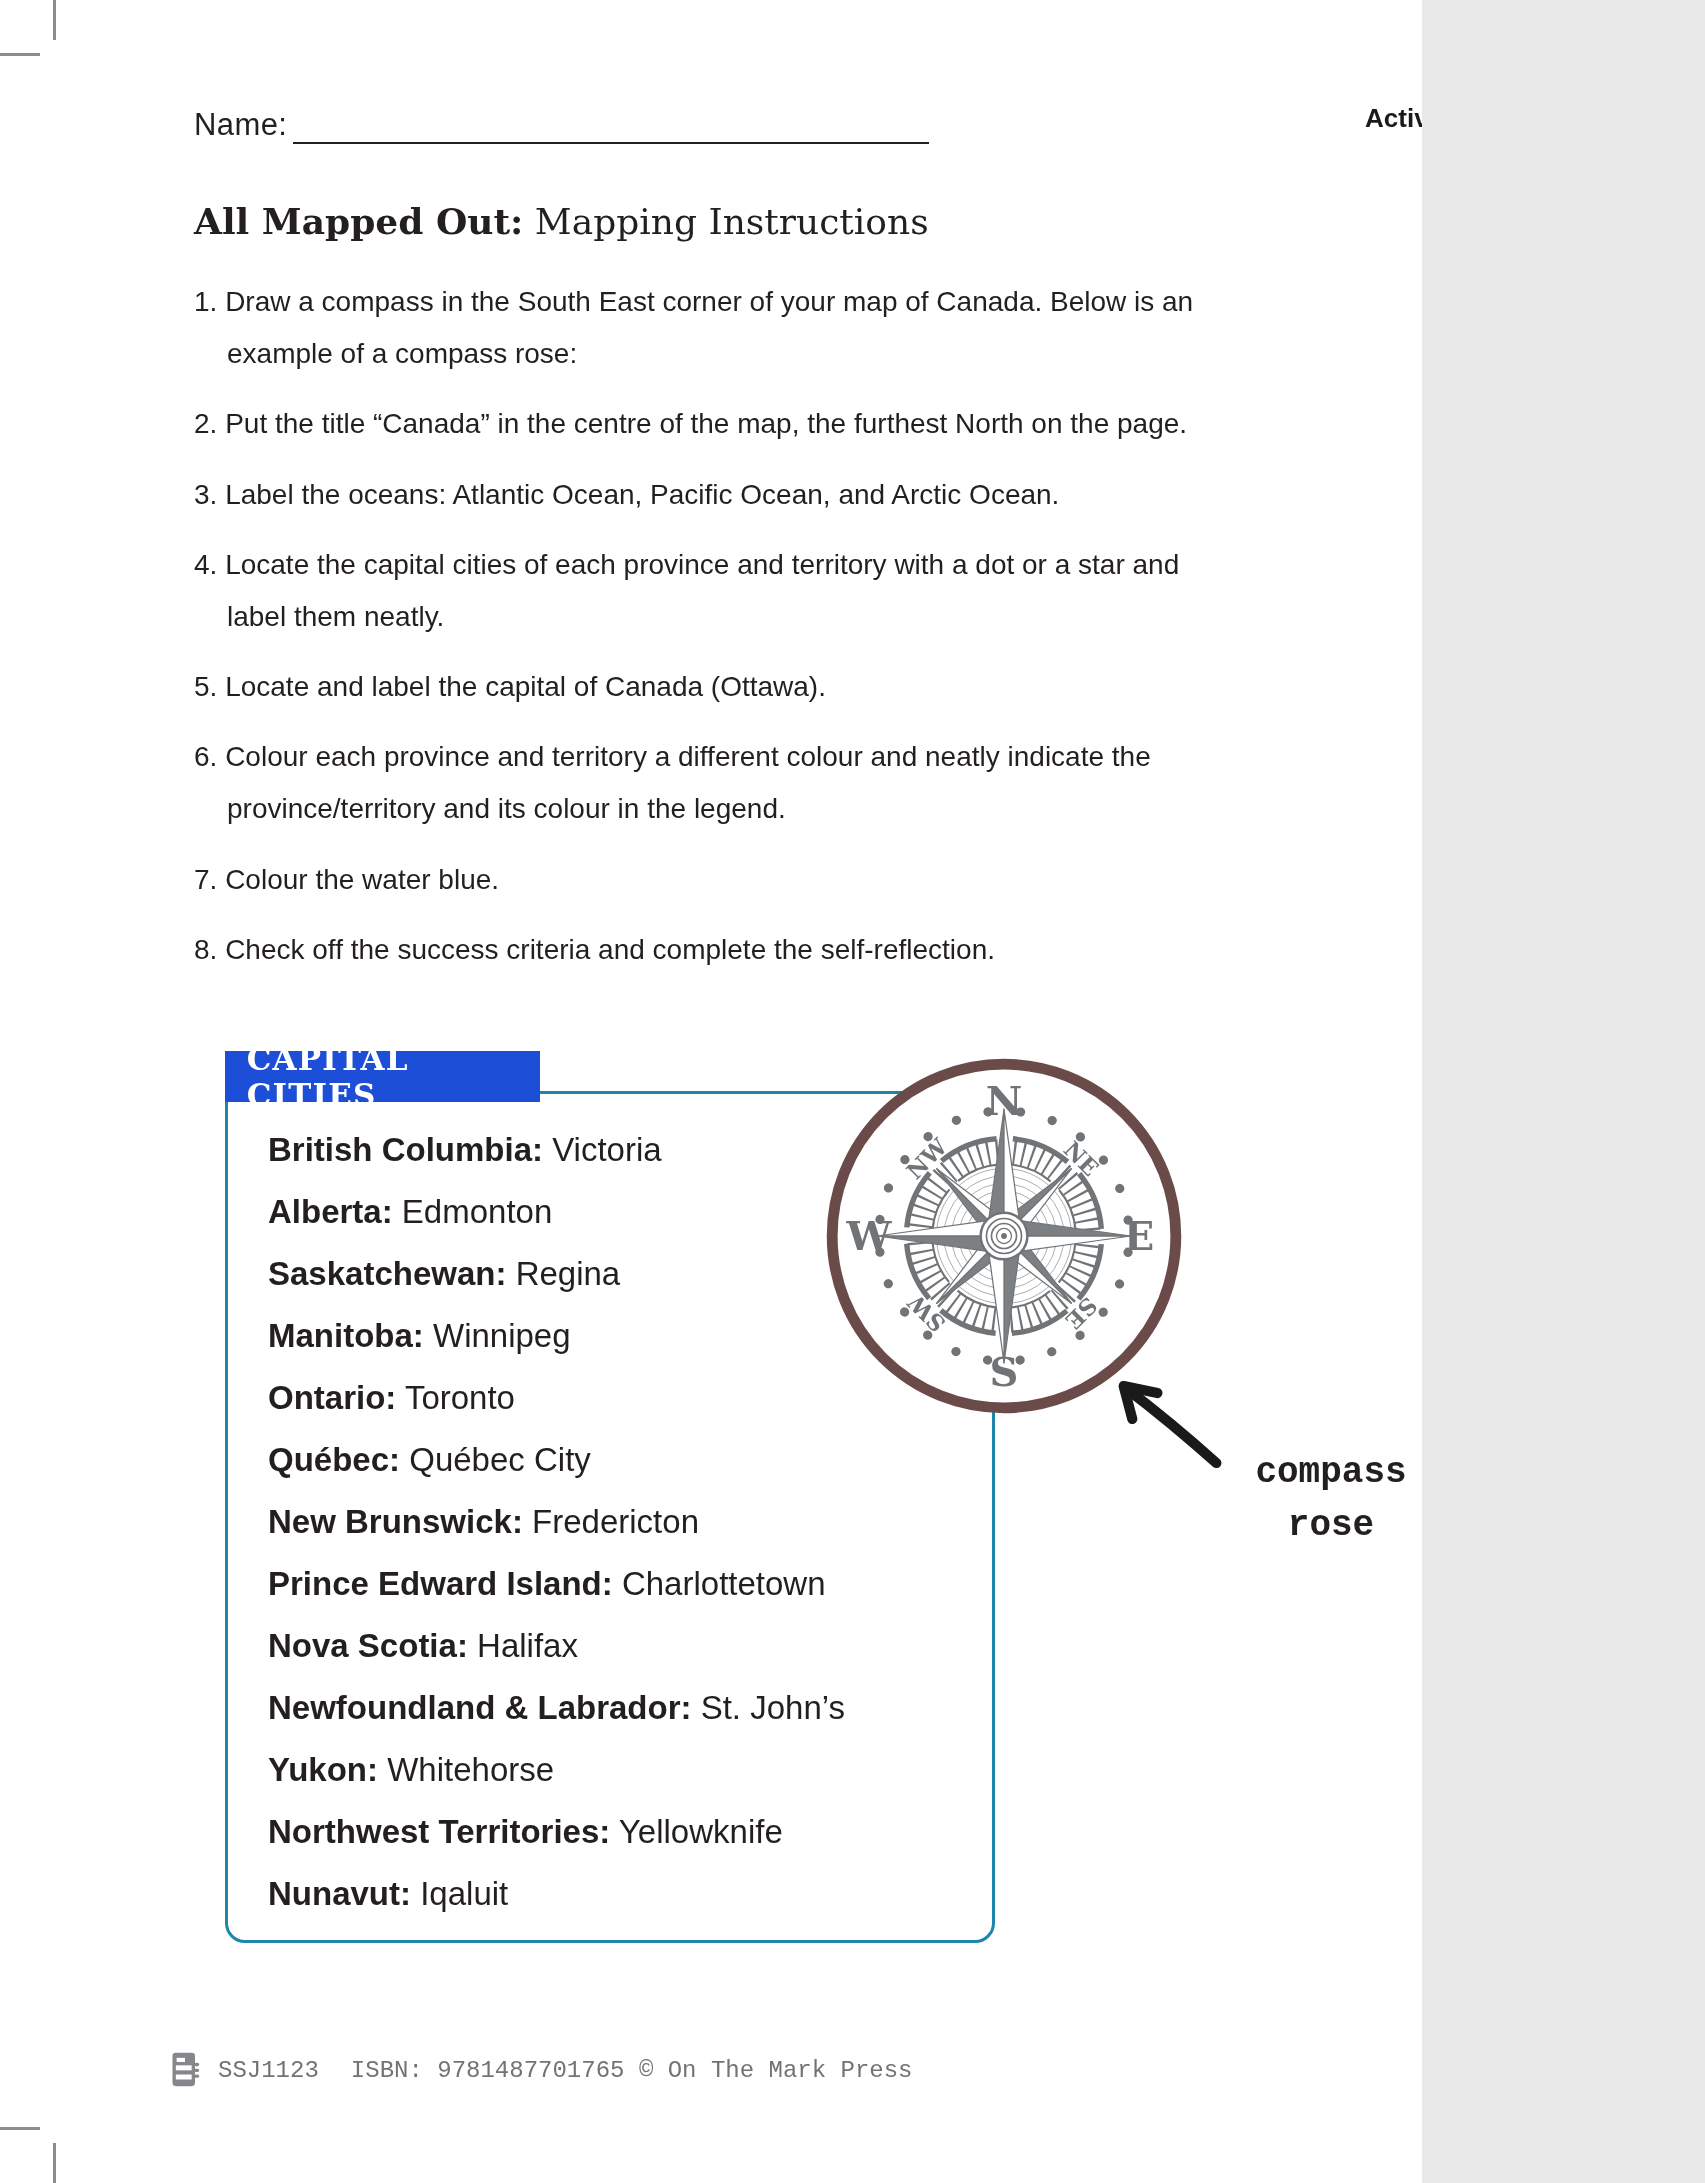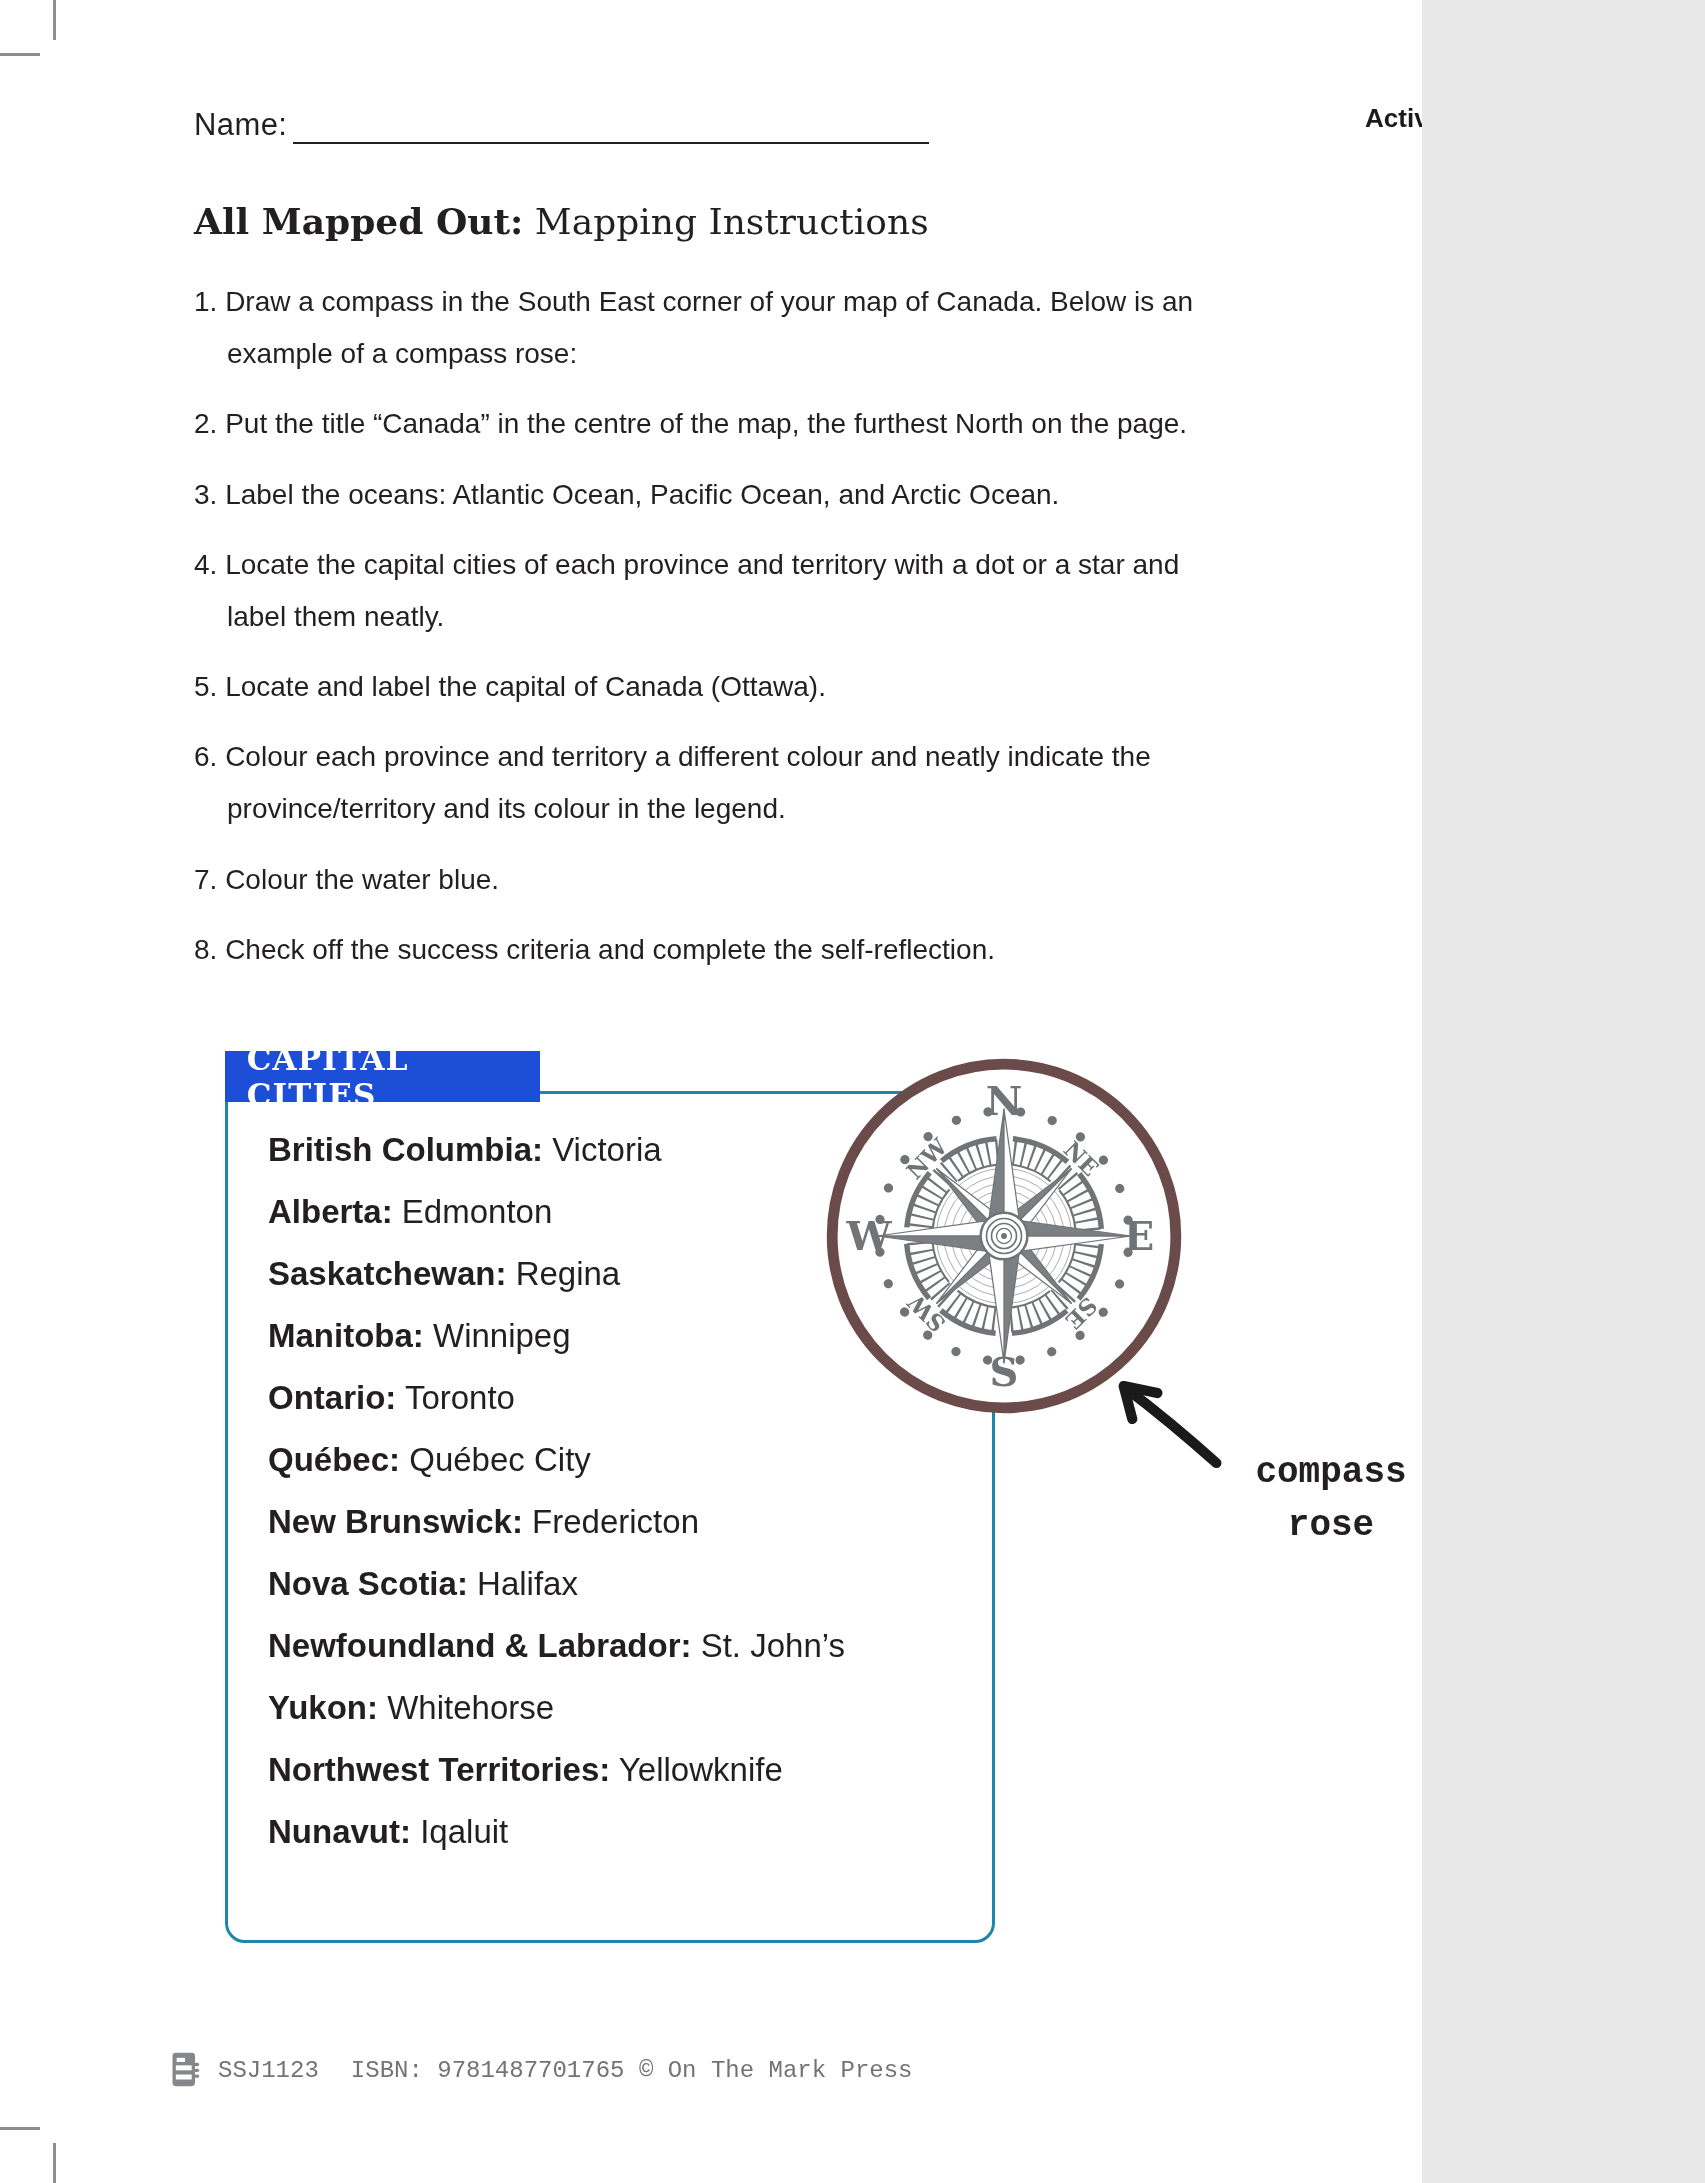--- a/index.html
+++ b/index.html
@@ -95,20 +95,21 @@
   <div class="cc-box"></div>
   <div class="cc-header">CAPITAL CITIES</div>
   <div class="cc-list">
     <div><b>British Columbia:</b> <span>Victoria</span></div>
     <div><b>Alberta:</b> <span>Edmonton</span></div>
     <div><b>Saskatchewan:</b> <span>Regina</span></div>
     <div><b>Manitoba:</b> <span>Winnipeg</span></div>
     <div><b>Ontario:</b> <span>Toronto</span></div>
     <div><b>Québec:</b> <span>Québec City</span></div>
     <div><b>New Brunswick:</b> <span>Fredericton</span></div>
+    <div><b>Prince Edward Island:</b> <span>Charlottetown</span></div>
     <div><b>Nova Scotia:</b> <span>Halifax</span></div>
     <div><b>Newfoundland &amp; Labrador:</b> <span>St. John’s</span></div>
     <div><b>Yukon:</b> <span>Whitehorse</span></div>
     <div><b>Northwest Territories:</b> <span>Yellowknife</span></div>
     <div><b>Nunavut:</b> <span>Iqaluit</span></div>
   </div>
 
   <svg class="compass" viewBox="0 0 434 434">
     <circle cx="217" cy="217" r="206" fill="#ffffff" stroke="#6b4b49" stroke-width="13"></circle>
 

